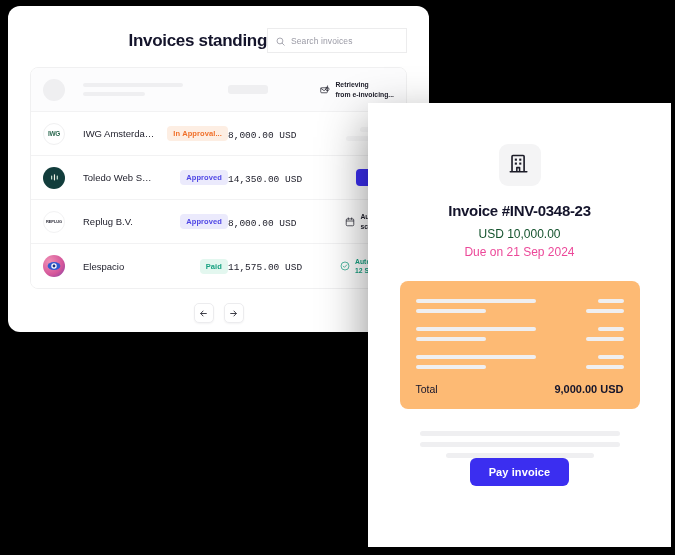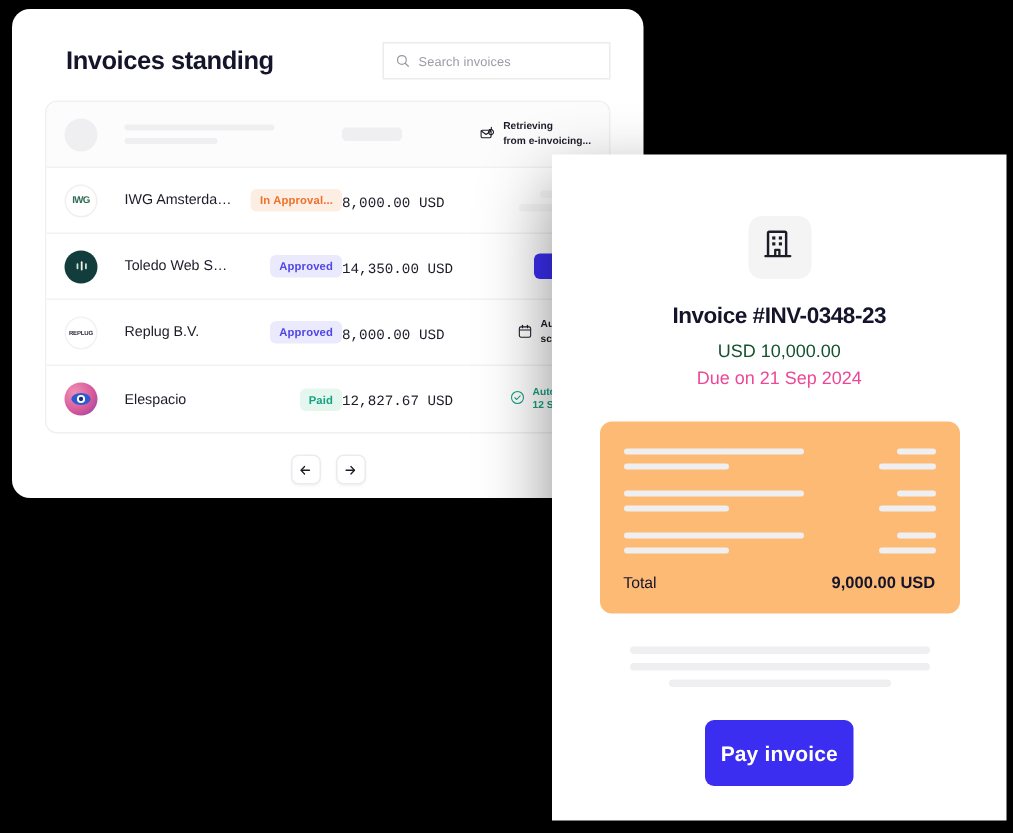--- a/index.html
+++ b/index.html
@@ -24,37 +24,36 @@
     background: #ffffff;
     border-radius: 12px;
     box-shadow: 0 18px 40px rgba(0,0,0,.35);
     overflow: hidden;
     z-index: 2;
   }
 
   #invoices-header {
     display: flex;
     align-items: center;
-    justify-content: space-between;
+    justify-content: flex-end;
     padding: 22px 22px 0 36px;
-    gap: 41px;
   }
 
   #invoices-title {
     font-size: 17px;
     font-weight: bold;
     color: #14142b;
     letter-spacing: -0.3px;
   }
 
   #search-box {
     display: flex;
     align-items: center;
     gap: 6px;
-    width: 152px;
+    width: 140px;
     height: 25px;
     border: 1px solid #ececed;
     border-radius: 0;
     padding: 0 8px;
     background: #fff;
   }
   #search-box .sicon { flex: 0 0 auto; display: block; }
   #search-input-text {
     font-size: 8.5px;
     color: #9a9aa5;
@@ -259,28 +258,27 @@
   #detail-footer-skel {
     margin-top: 22px;
     width: 200px;
     display: flex;
     flex-direction: column;
     align-items: center;
     gap: 6px;
   }
 
   #pay-invoice-btn {
-    margin-top: 22px;
     width: 99px;
-    height: 44px;
+    height: 28px;
     background: #3b2ef0;
     color: #fff;
     border: none;
     border-radius: 6px;
-    font-size: 14px;
+    font-size: 11px;
     font-weight: bold;
     cursor: pointer;
     font-family: "Liberation Sans", sans-serif;
     letter-spacing: .1px;
   }
 </style>
 </head>
 <body>
 
 <div id="invoices-card">
@@ -417,21 +415,21 @@
           </svg>
         </div>
       </div>
       <div class="cell-name">
         <div class="company-name">Elespacio</div>
       </div>
       <div class="cell-status">
         <span class="badge badge-paid">Paid</span>
       </div>
       <div class="cell-amount">
-        <span class="amount">12,827.67 USD</span>
+        <span class="amount">11,575.00 USD</span>
       </div>
       <div class="cell-action">
         <div class="action-note green">
           <span class="nicon">
             <svg width="10" height="10" viewBox="0 0 18 18" fill="none">
               <circle cx="9" cy="9" r="7.2" stroke="#16a181" stroke-width="1.3"></circle>
               <path d="M5.8 9.2l2.2 2.2 4.2-4.4" stroke="#16a181" stroke-width="1.3" stroke-linecap="round" stroke-linejoin="round"></path>
             </svg>
           </span>
           <span class="ntext"><span>Auto-paid</span><br><span>12 Sep 2024</span></span>

